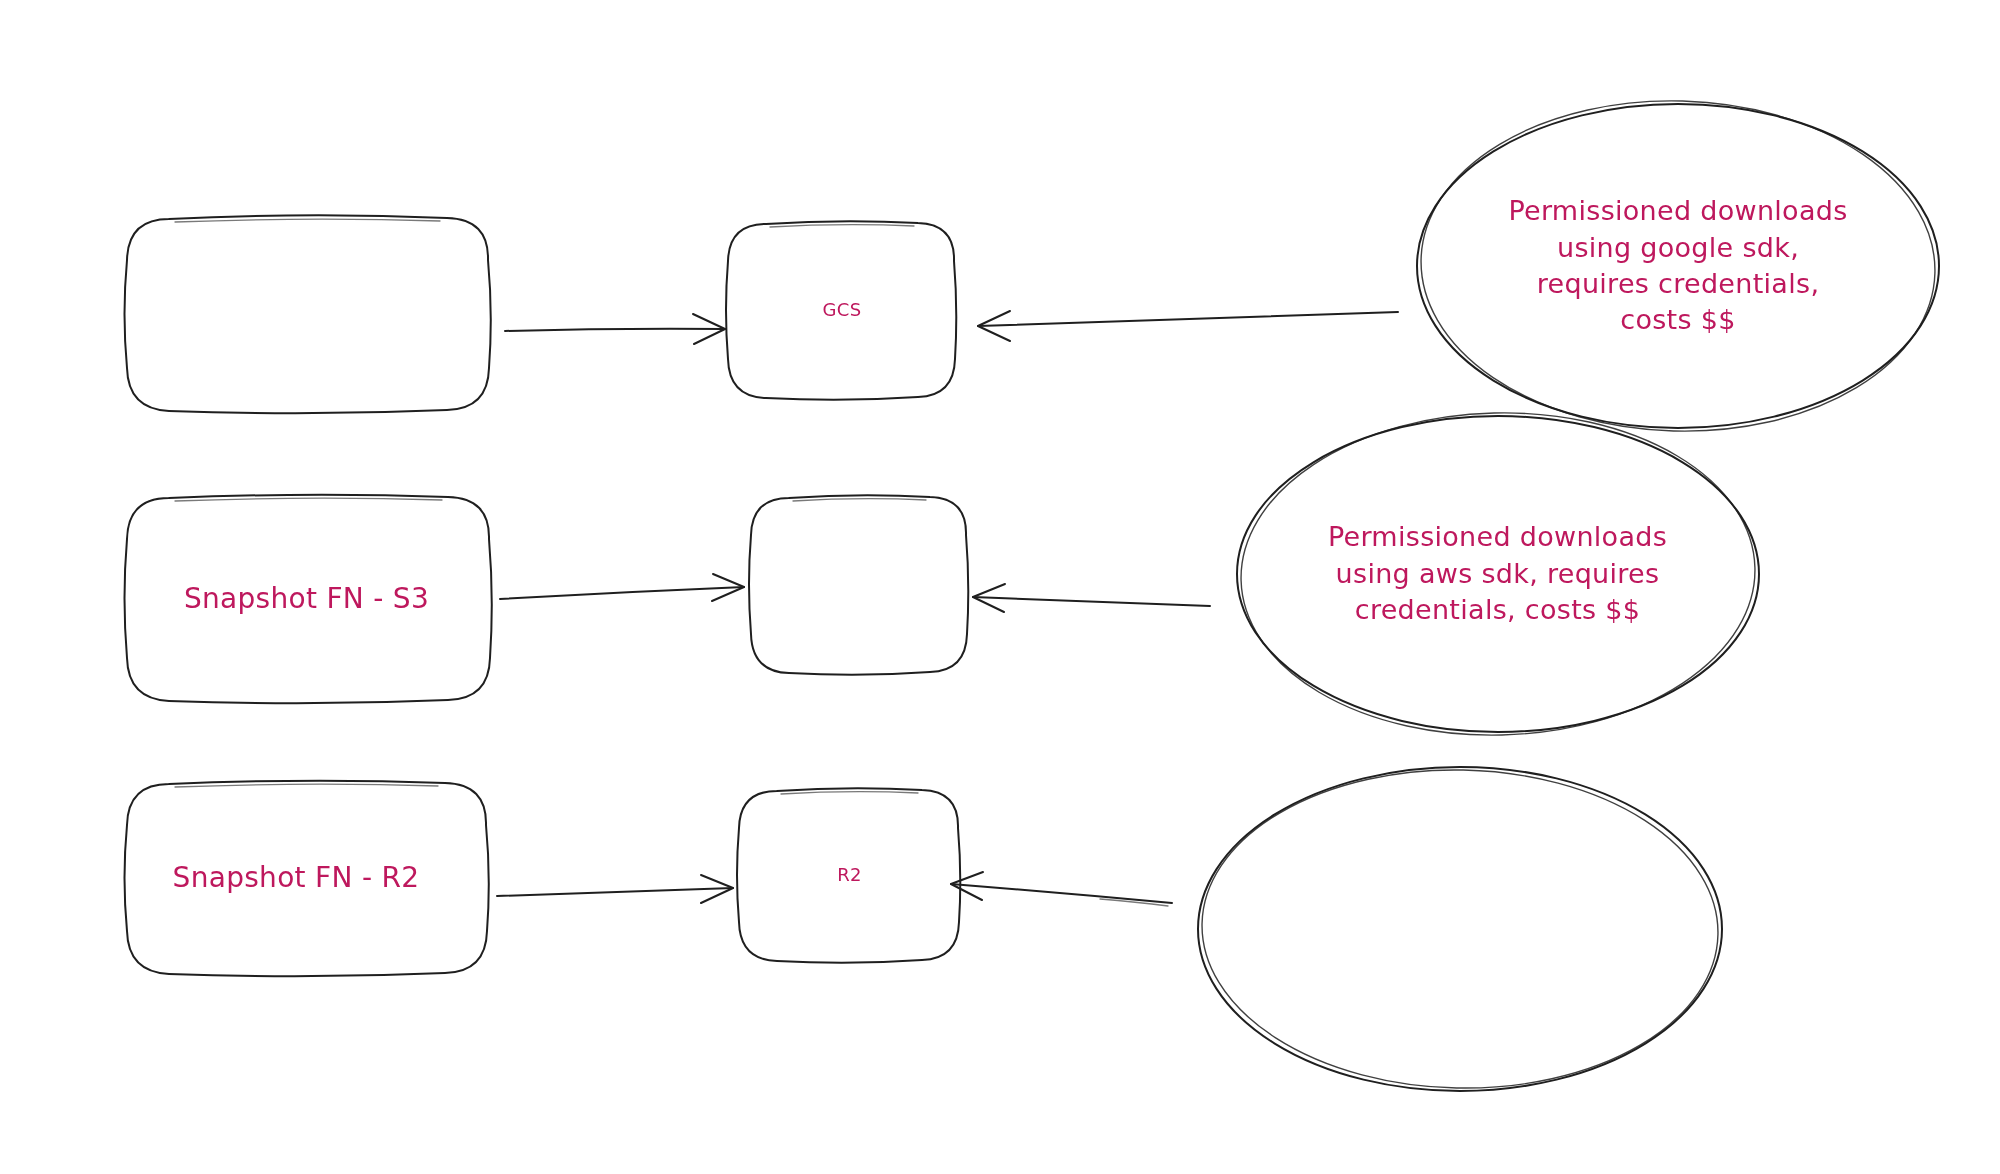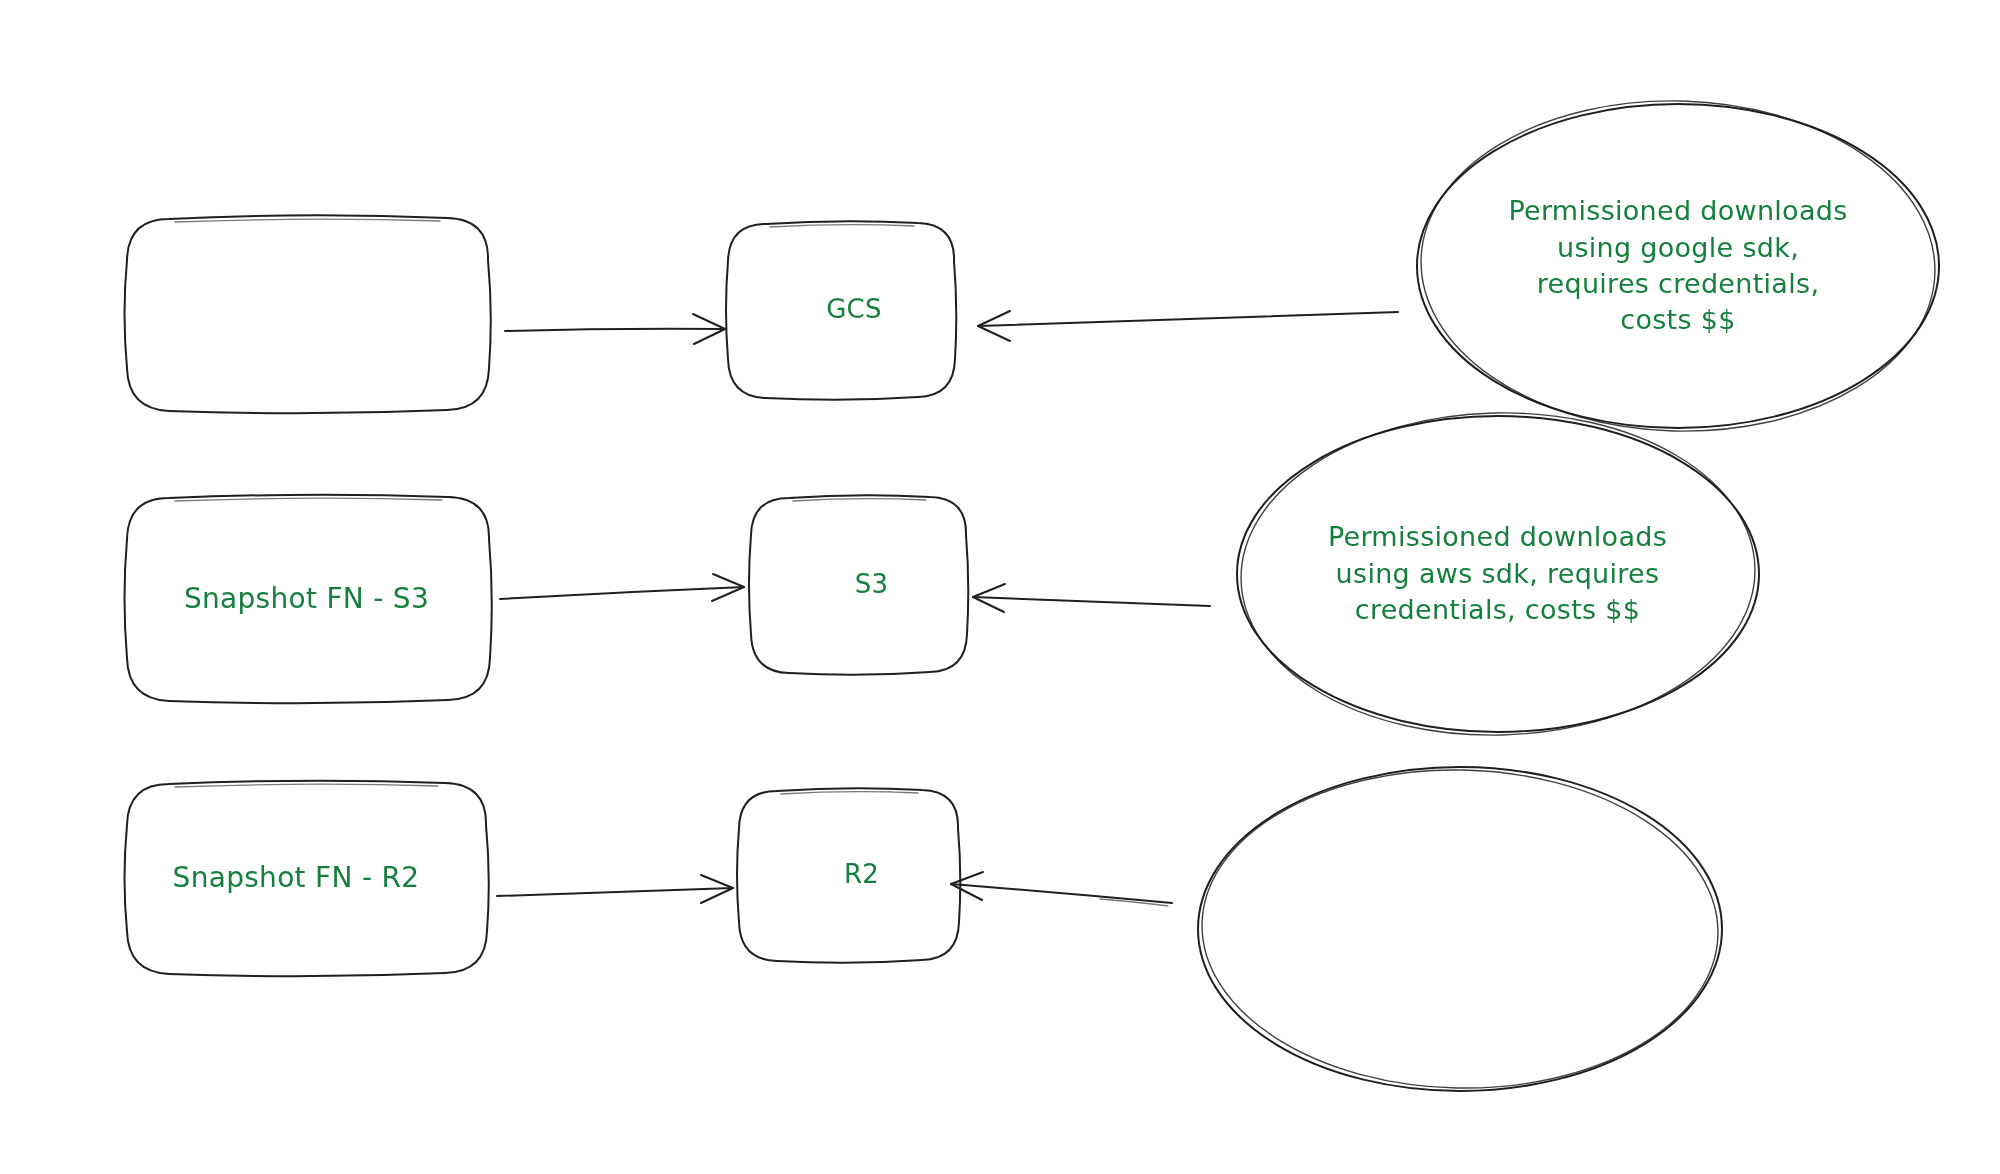--- a/index.html
+++ b/index.html
@@ -26,26 +26,26 @@
   }
   .shapes .overdraw { stroke-width: 1.3; opacity: 0.6; }
   .shapes .second { stroke-width: 1.4; opacity: 0.85; }
   .label {
     position: absolute;
     display: flex;
     align-items: center;
     justify-content: center;
     text-align: center;
     white-space: pre-line;
-    color: #15803d;
+    color: #be185d;
     letter-spacing: 0.3px;
     line-height: 1.35;
   }
   .box-label  { font-size: 28px; }
-  .node-label { font-size: 26px; padding-left: 12px; }
+  .node-label { font-size: 18px; }
   .note-label { font-size: 27px; }
 </style>
 </head>
 <body>
 
 <div class="canvas">
 
   <svg class="shapes" viewBox="0 0 2000 1174">
 
     <g>
@@ -125,21 +125,20 @@
 
   <div class="label node-label" style="left:728px; top:223px; width:228px; height:174px;">GCS</div>
 
   <div class="label note-label" style="left:1416px; top:103px; width:524px; height:326px;">Permissioned downloads
 using google sdk,
 requires credentials,
 costs $$</div>
 
   <div class="label box-label" style="left:125px; top:497px; width:363px; height:203px;">Snapshot FN - S3</div>
 
-  <div class="label node-label" style="left:751px; top:497px; width:217px; height:175px;">S3</div>
 
   <div class="label note-label" style="left:1236px; top:416px; width:523px; height:316px;">Permissioned downloads
 using aws sdk, requires
 credentials, costs $$</div>
 
   <div class="label box-label" style="left:116px; top:783px; width:360px; height:190px;">Snapshot FN - R2</div>
 
   <div class="label node-label" style="left:739px; top:790px; width:221px; height:170px;">R2</div>
 
 

